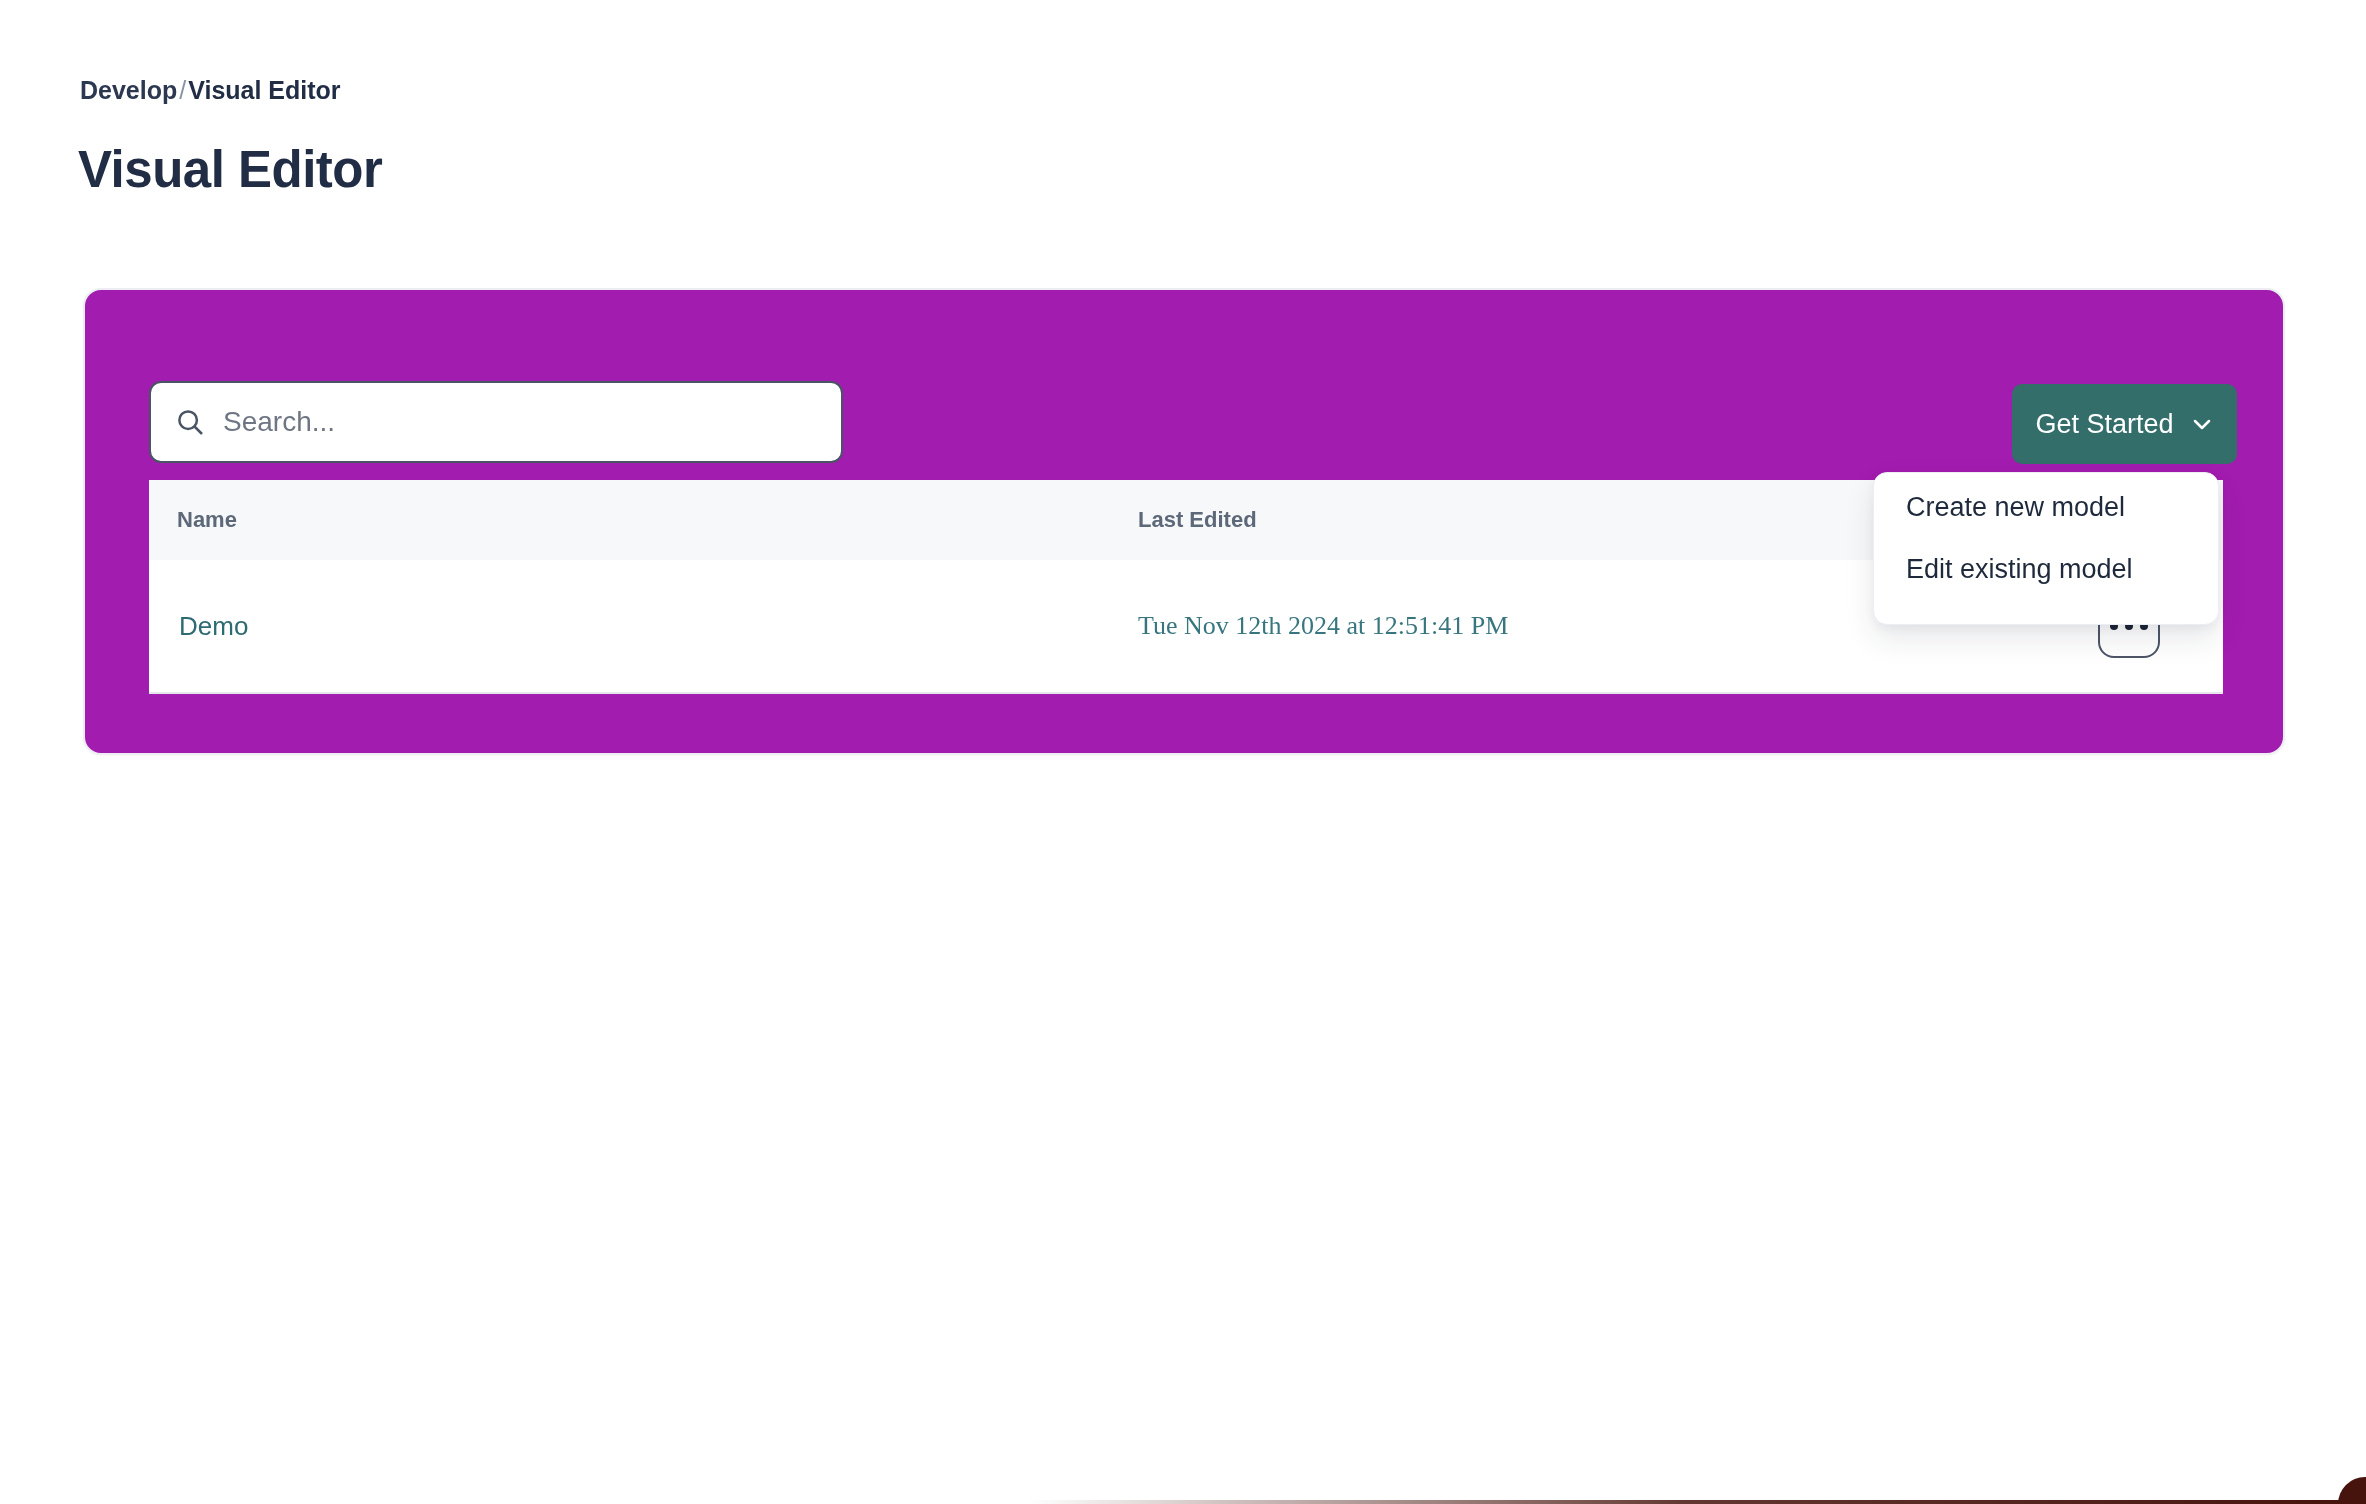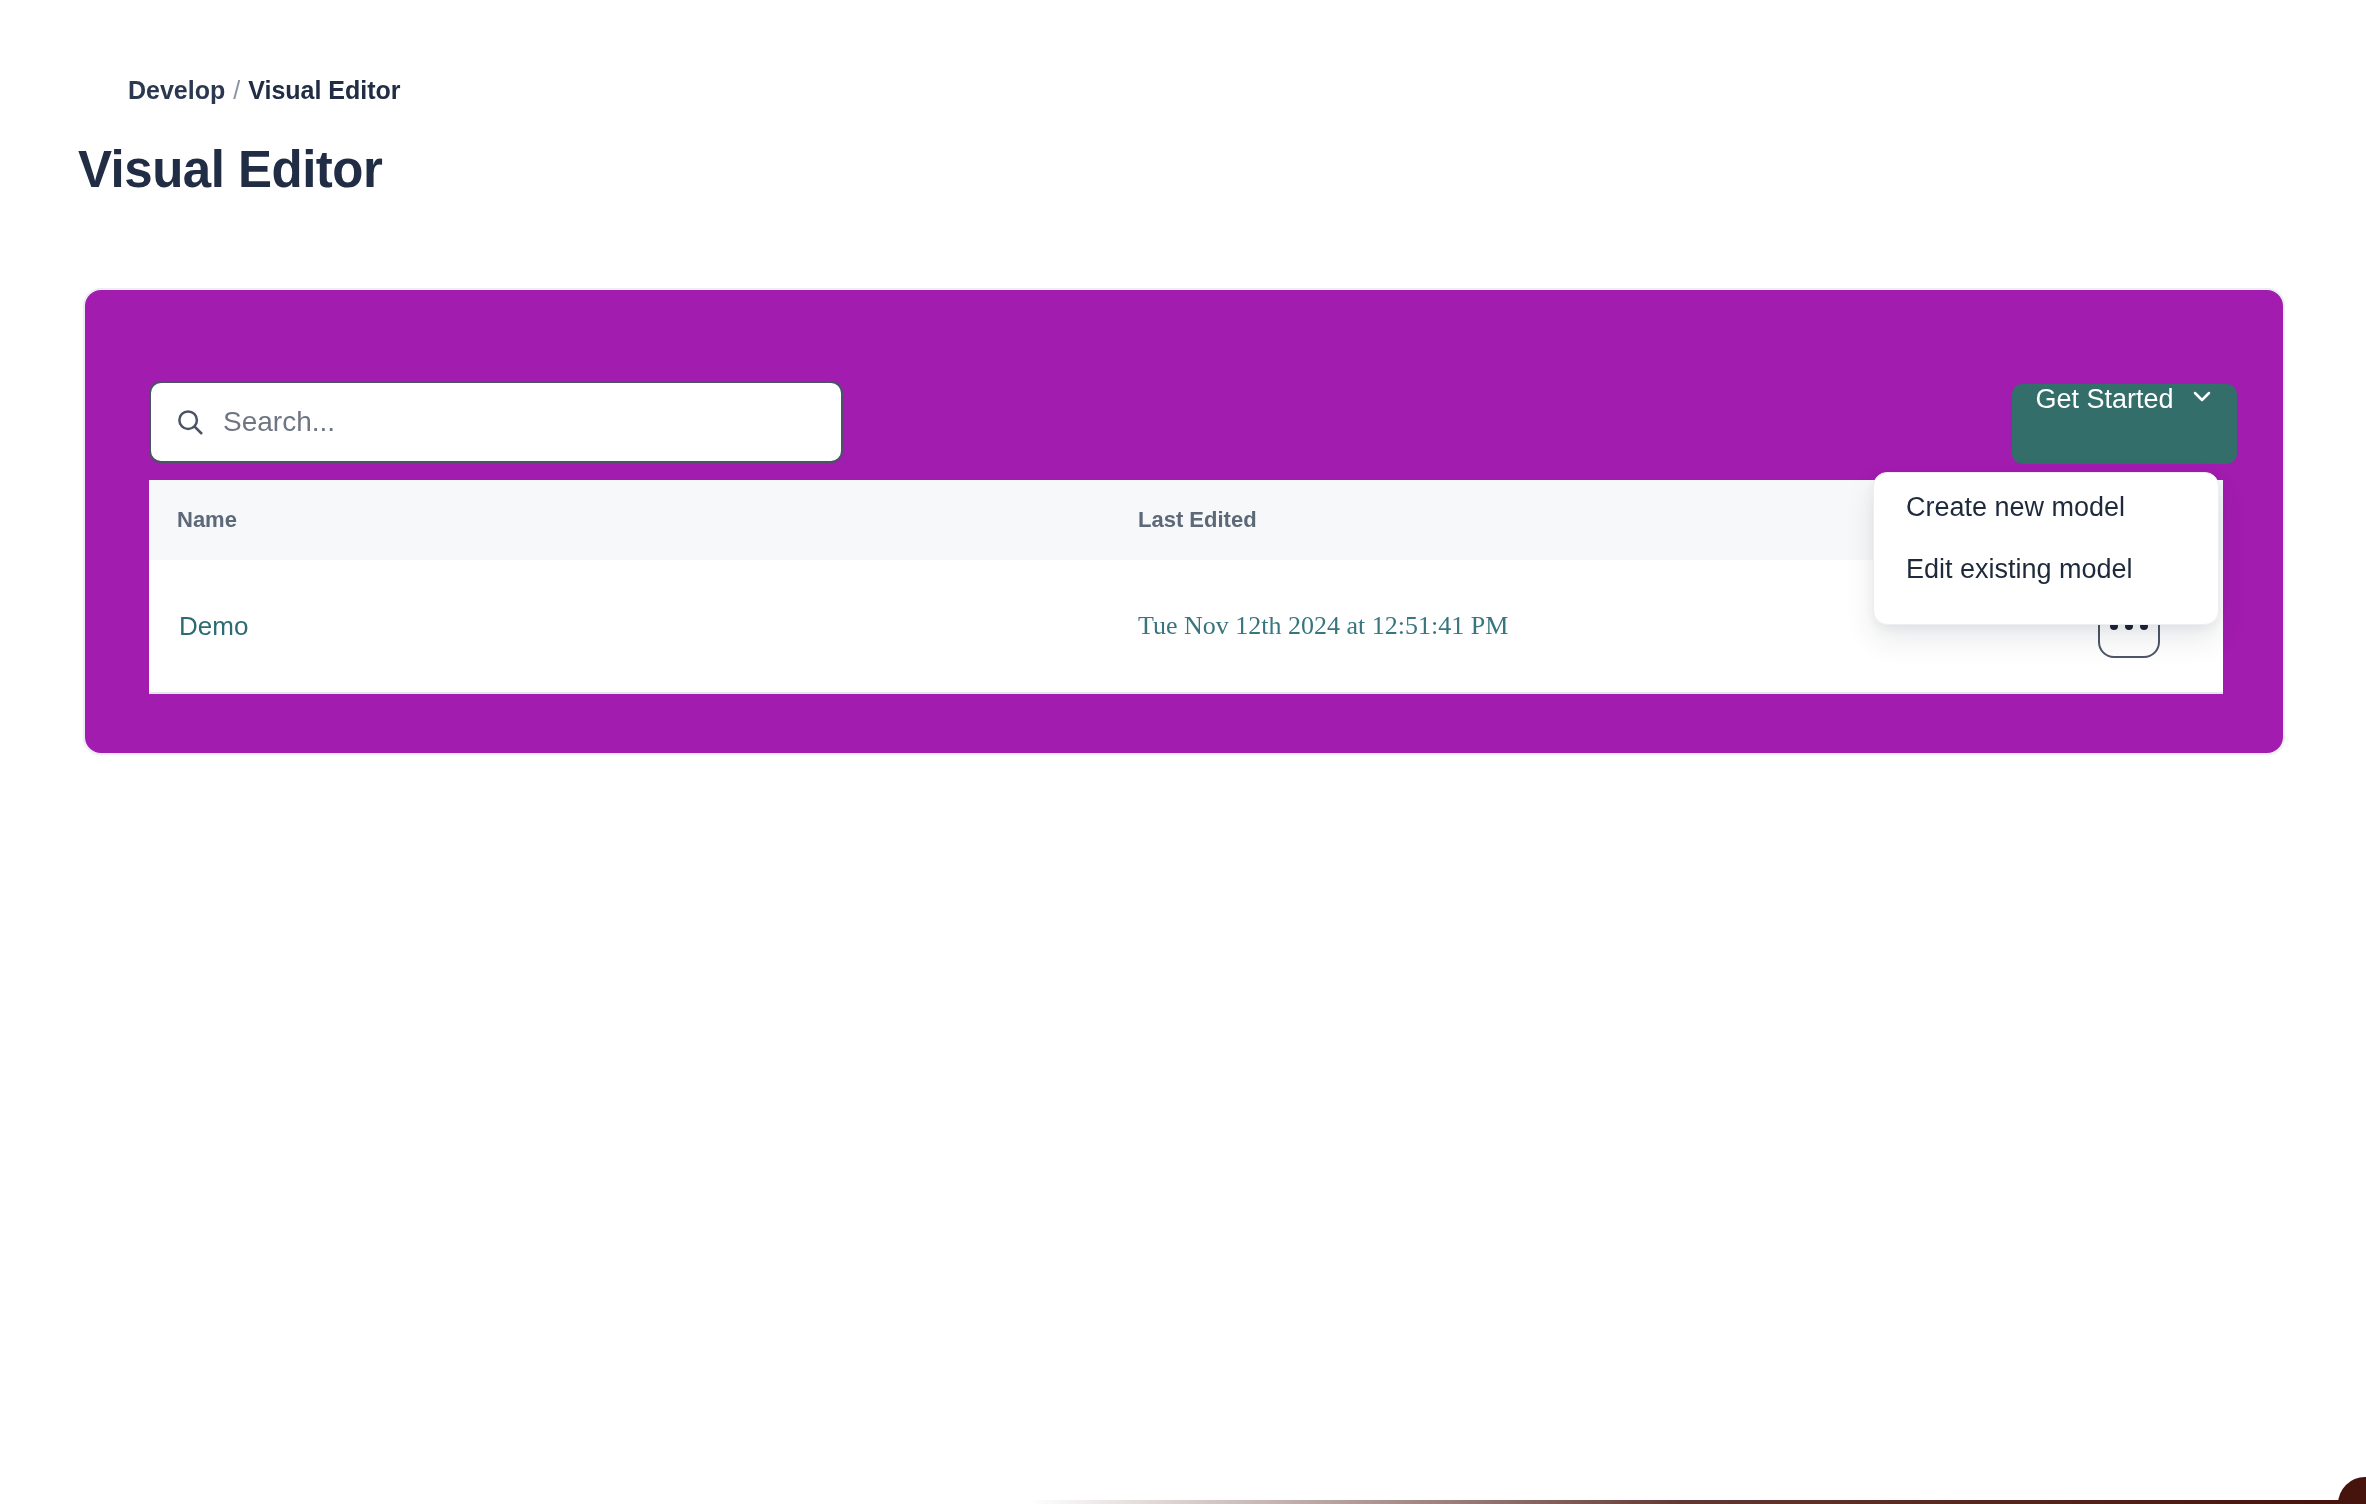--- a/index.html
+++ b/index.html
@@ -7,22 +7,22 @@
   body { font-family:"Liberation Sans", sans-serif; }
 
   .screen {
     position:relative; width:2366px; height:1504px;
     background:#ffffff; overflow:hidden;
   }
 
   
   .breadcrumb {
     position:absolute; left:80px; top:76px;
-    display:flex; align-items:center; gap:8px;
-    font-size:25px; font-weight:600; color:#263247;margin-left:48px;
+    display:flex; align-items:center; gap:2px;
+    font-size:25px; font-weight:600; color:#263247;
   }
   .breadcrumb .crumb-link { color:#2b3850; cursor:pointer; }
   .breadcrumb .sep { color:#8a93a3; font-weight:400; }
   .breadcrumb .crumb-current { color:#212d45; }
 
   
   .page-title {
     position:absolute; left:78px; top:140px;
     font-size:51px; font-weight:700; color:#212d45;
     letter-spacing:-0.5px;
@@ -56,21 +56,21 @@
   .search-box input::placeholder { color:#6e7684; }
 
   
   .get-started-btn {
     position:absolute; left:1927px; top:94px;
     width:225px; height:80px;
     background:#336e6b; color:#ffffff;
     border:none; border-radius:10px;
     font-size:27px; font-weight:500;
     font-family:"Liberation Sans", sans-serif;
-    display:flex; align-items:flex-start; justify-content:center; gap:16px;
+    display:flex; align-items:center; justify-content:center; gap:16px;
     cursor:pointer;
   }
 
   
   .table { position:absolute; left:64px; top:190px; width:2074px; }
   .thead {
     display:flex; align-items:center; height:80px;
     background:#f7f8f9;
     color:#5d6878; font-size:22px; font-weight:600;
   }

